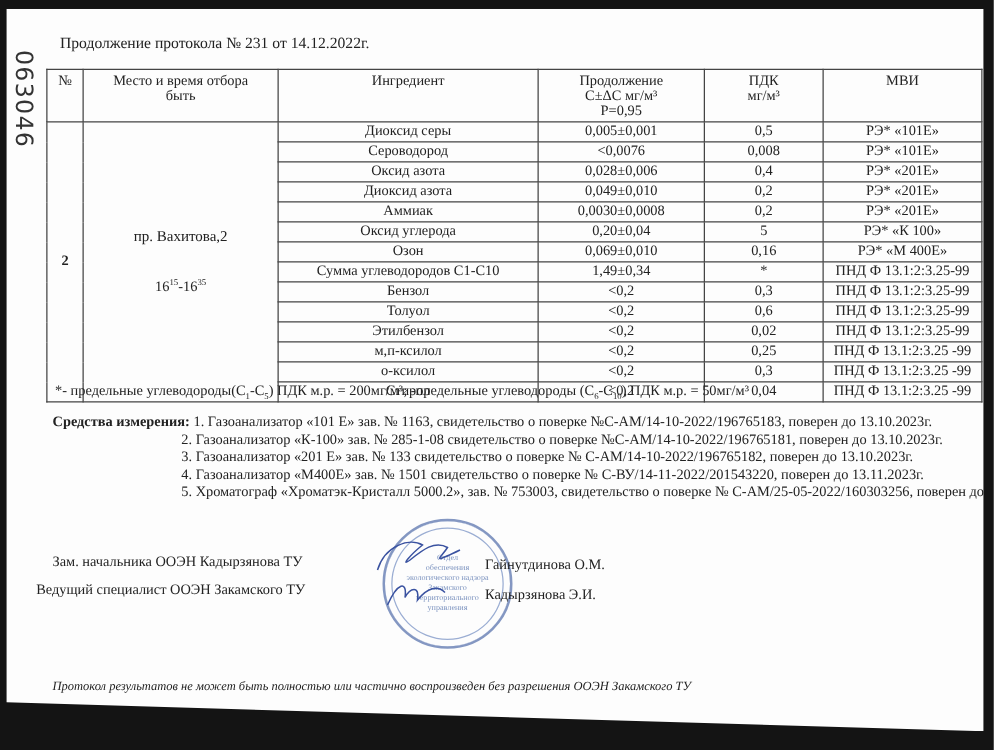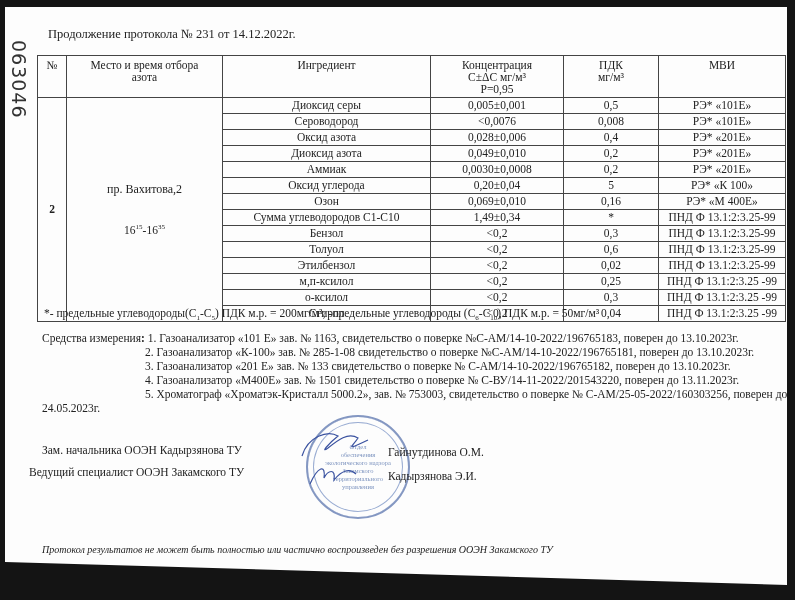--- a/index.html
+++ b/index.html
@@ -39,21 +39,21 @@
   .place { font-weight:normal; font-size:12px; display:block; }
   .time { display:block; margin-top:26px; font-size:11.5px; }
   sup { font-size:7px; vertical-align:super; line-height:0; }
   sub { font-size:7px; vertical-align:sub; line-height:0; }
   .footnote {
     position:absolute; left:44px; top:307px; font-size:11.5px; white-space:nowrap;
   }
   .means {
     position:absolute; left:42px; top:331px; font-size:11.5px; line-height:14px;
   }
-  .means .lbl { font-weight:normal; }
+  .means .lbl { font-weight:bold; }
   .means .line { white-space:nowrap; }
   .means .ind { padding-left:103px; }
   .sig {
     position:absolute; font-size:11.5px; white-space:nowrap;
   }
   .stamp {
     position:absolute; left:306px; top:415px; width:100px; height:100px;
     border-radius:50%; border:2px solid #6f86b8;
     box-shadow: inset 0 0 0 5px #fdfdfd, inset 0 0 0 6px #8aa0cc;
     color:#6680b4; font-size:6.5px; text-align:center; line-height:8px;
@@ -83,25 +83,25 @@
       <col style="width:208px">
     <col style="width:133px">
       <col style="width:95px">
       <col style="width:127px">
   </colgroup>
   <thead>
     <tr>
       <th>№</th>
       <th>
         <span>Место и время отбора</span><br>
-        <span>азота</span>
+        <span>быть</span>
       </th>
       <th>Ингредиент</th>
       <th>
-        <span>Концентрация</span><br>
+        <span>Продолжение</span><br>
         <span>C±ΔC  мг/м³</span><br>
         <span>P=0,95</span>
       </th>
       <th>
         <span>ПДК</span><br>
         <span>мг/м³</span>
       </th>
       <th>МВИ</th>
     </tr>
   </thead>
@@ -199,21 +199,20 @@
 </table>
 
 <div class="footnote"><span>*- предельные углеводороды(С</span><sub>1</sub><span>-С</span><sub>5</sub><span>) ПДК м.р. = 200мг/м³;   -предельные углеводороды (С</span><sub>6</sub><span>-С</span><sub>10</sub><span>) ПДК м.р. = 50мг/м³</span></div>
 
 <div class="means">
   <div class="line"><span class="lbl">Средства измерения</span><b>:</b> <span>1. Газоанализатор «101 Е» зав. № 1163, свидетельство о поверке №С-АМ/14-10-2022/196765183, поверен до 13.10.2023г.</span></div>
   <div class="line ind">2. Газоанализатор «К-100» зав. № 285-1-08 свидетельство о поверке №С-АМ/14-10-2022/196765181, поверен до 13.10.2023г.</div>
   <div class="line ind">3. Газоанализатор «201 Е» зав. № 133 свидетельство о поверке  № С-АМ/14-10-2022/196765182, поверен до 13.10.2023г.</div>
   <div class="line ind">4. Газоанализатор «М400Е» зав. № 1501 свидетельство о поверке № С-ВУ/14-11-2022/201543220, поверен до 13.11.2023г.</div>
   <div class="line ind">5. Хроматограф «Хроматэк-Кристалл 5000.2», зав. № 753003, свидетельство о поверке № С-АМ/25-05-2022/160303256, поверен до</div>
-  <div class="line">24.05.2023г.</div>
 </div>
 
 <div class="stamp">
   <div class="inner">
     <div>Отдел</div>
     <div>обеспечения</div>
     <div>экологического надзора</div>
     <div>Закамского</div>
     <div>территориального</div>
     <div>управления</div>

